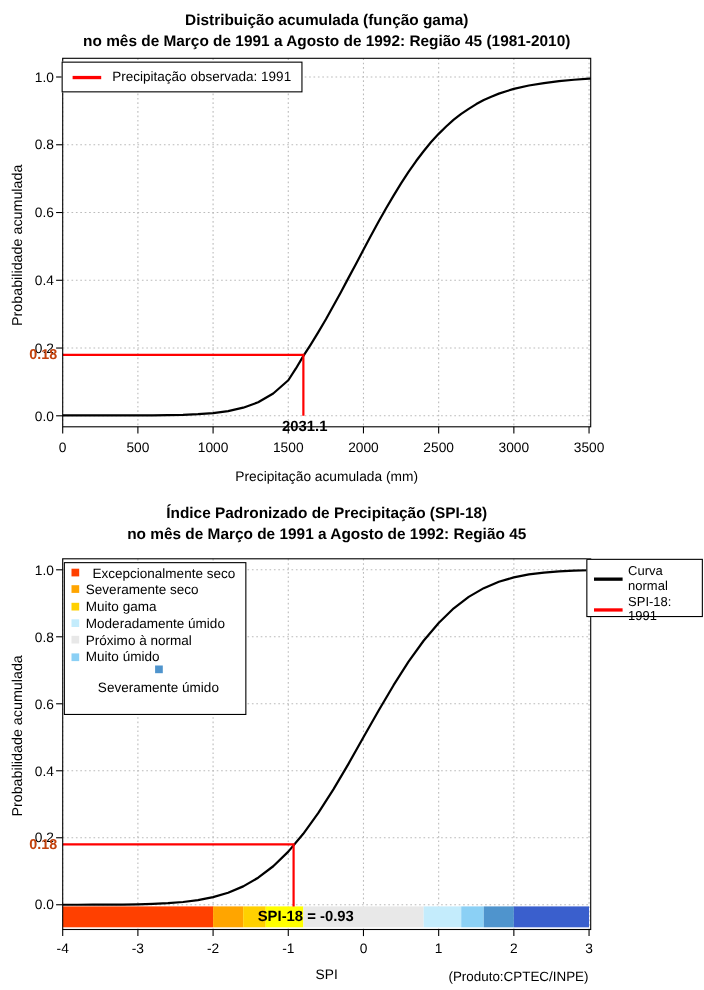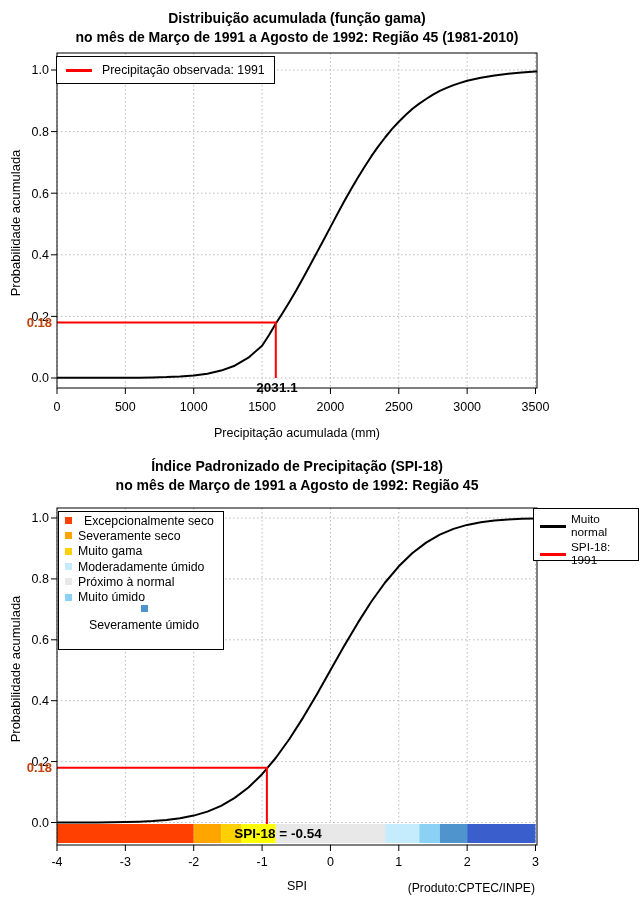--- a/index.html
+++ b/index.html
@@ -200,25 +200,25 @@
       </div>
       <div class="legend-row" style="gap: 6px; padding-left: 6px; height: 15.3px; flex-direction: column;">
         <div class="legend-swatch" style="background: rgb(79, 148, 205);"></div>
         <span class="legend-label">Severamente úmido</span>
       </div>
     </div>
 
   <div id="legend-right" class="abs legend-box" style="left:533px;top:508px;width:106px;height:53px;padding:4px 0 0 6px;">
       <div class="legend-row" style="gap: 5px; margin-bottom: 2px;">
         <div class="legend-line" style="background: rgb(0, 0, 0);"></div>
-        <span class="legend-label">Muito normal</span>
+        <span class="legend-label">Curva normal</span>
       </div>
       <div class="legend-row" style="gap: 5px; margin-bottom: 2px;">
         <div class="legend-line" style="background: rgb(255, 0, 0);"></div>
         <span class="legend-label">SPI-18: 1991</span>
       </div>
     </div>
 
   <div class="abs ann-gray" style="right:588px;top:767px;">0.18</div>
-  <div class="abs ann-black" style="left:278px;top:833px;">SPI-18 = -0.54</div>
+  <div class="abs ann-black" style="left:278px;top:833px;">SPI-18 = -0.93</div>
 
   <div class="abs footer-credit" style="right:105px;top:888px;">(Produto:CPTEC/INPE)</div>
 </div>
 
 </body></html>

